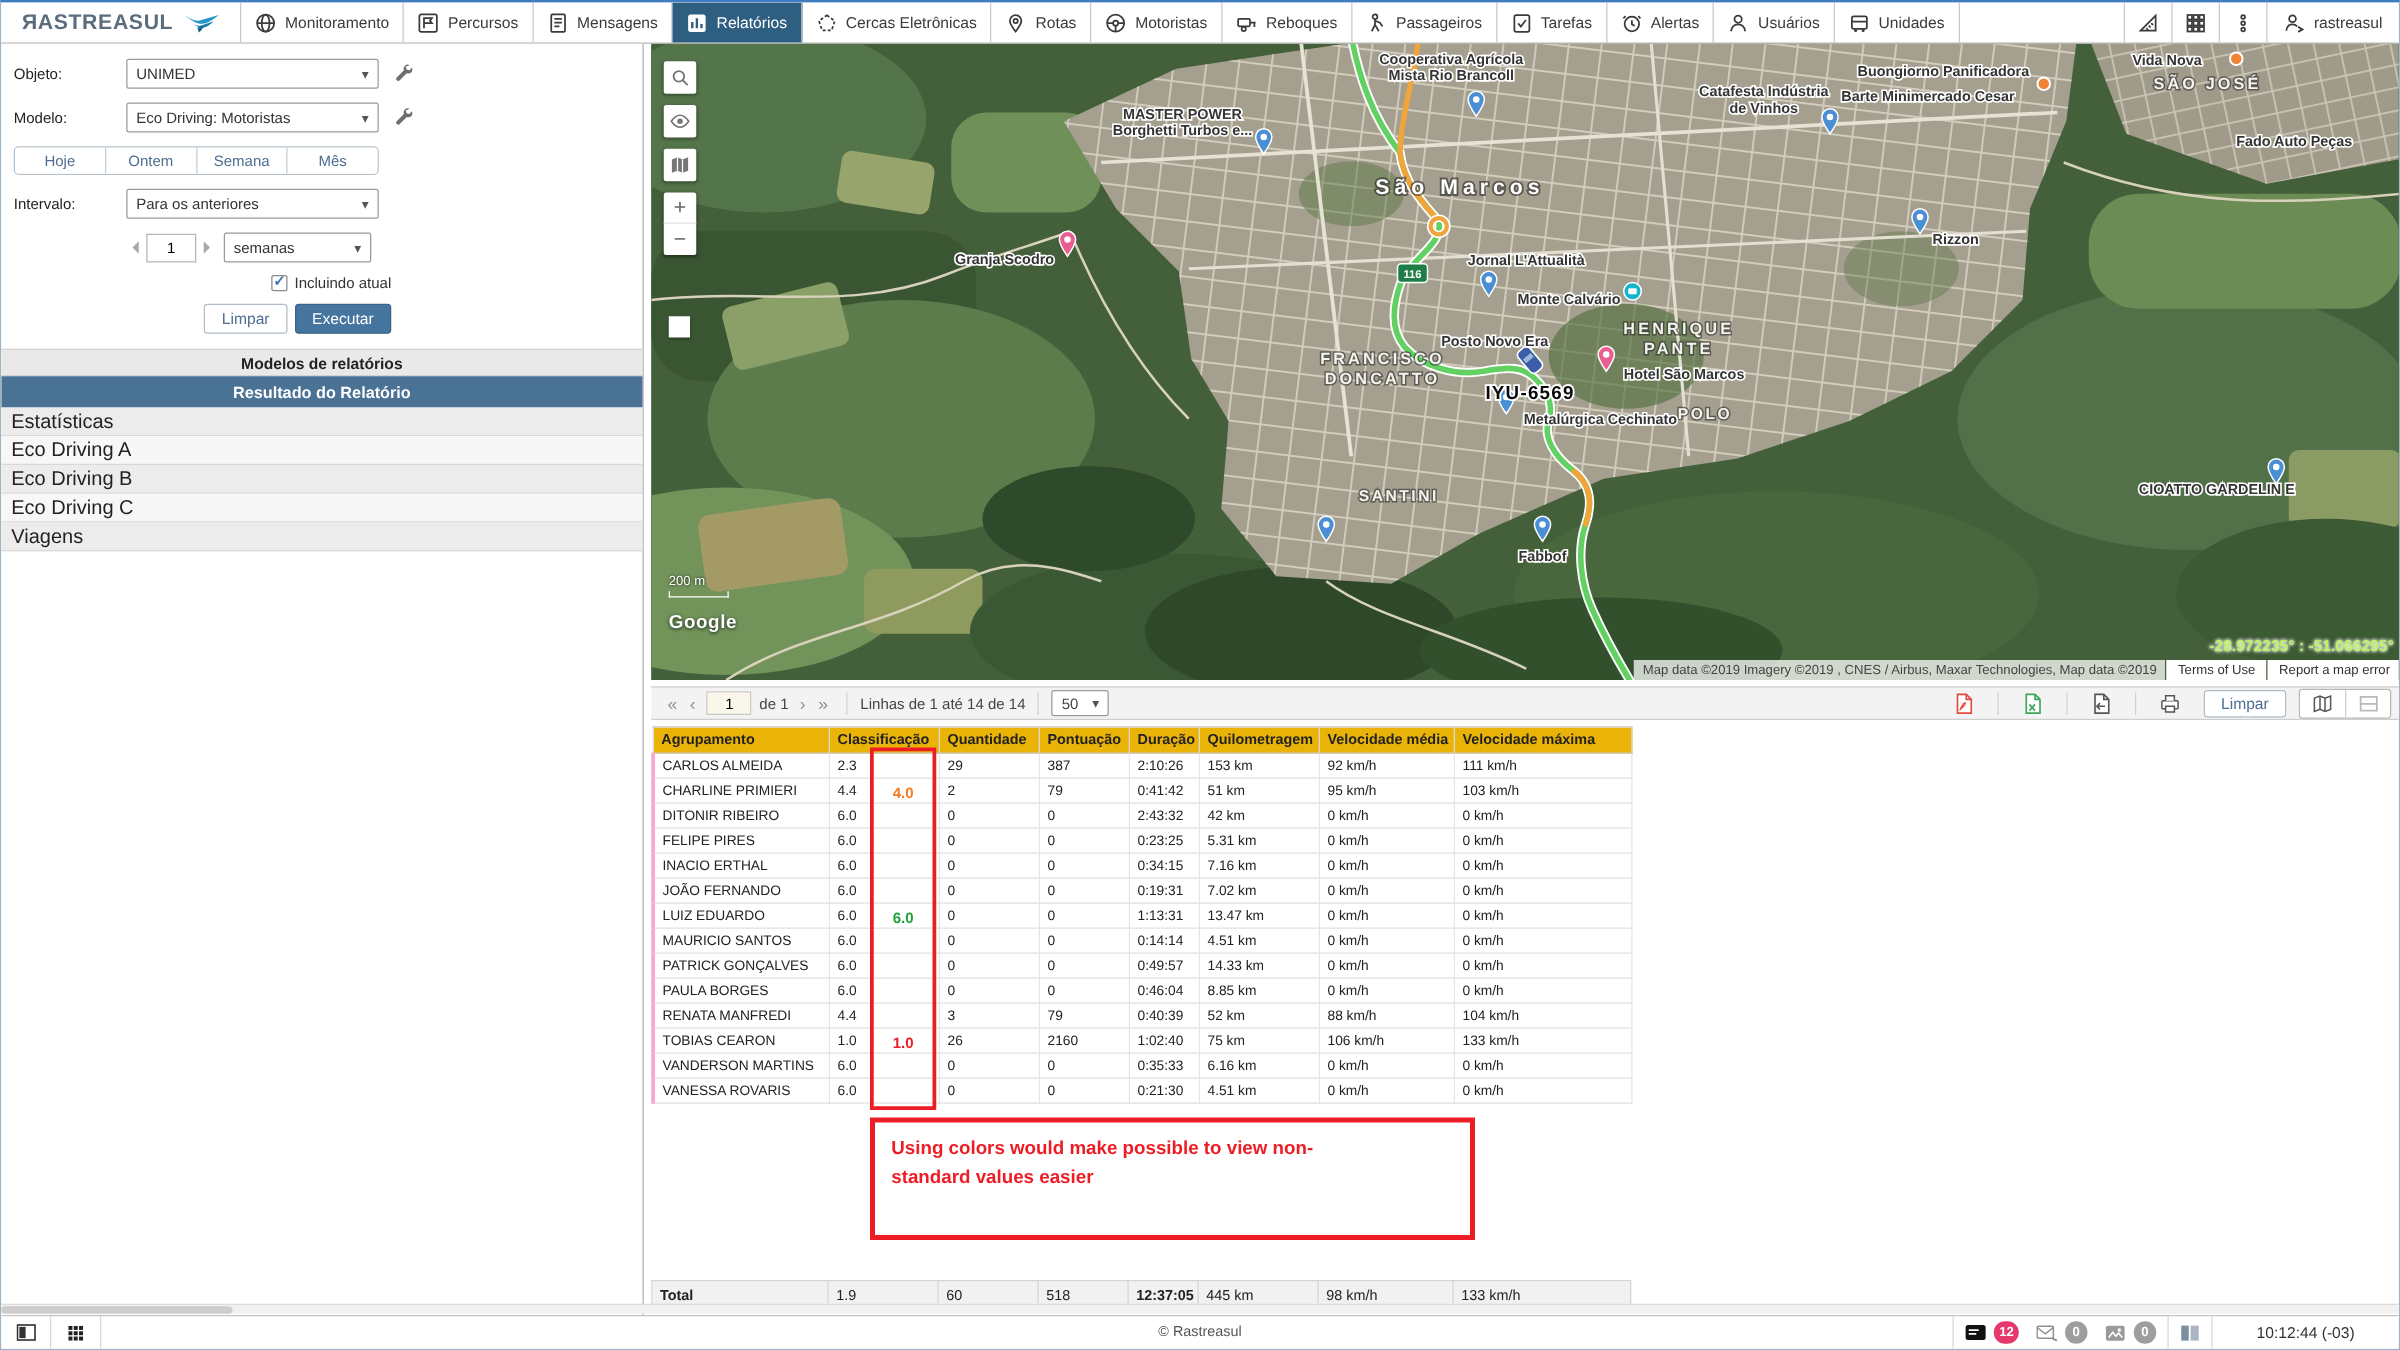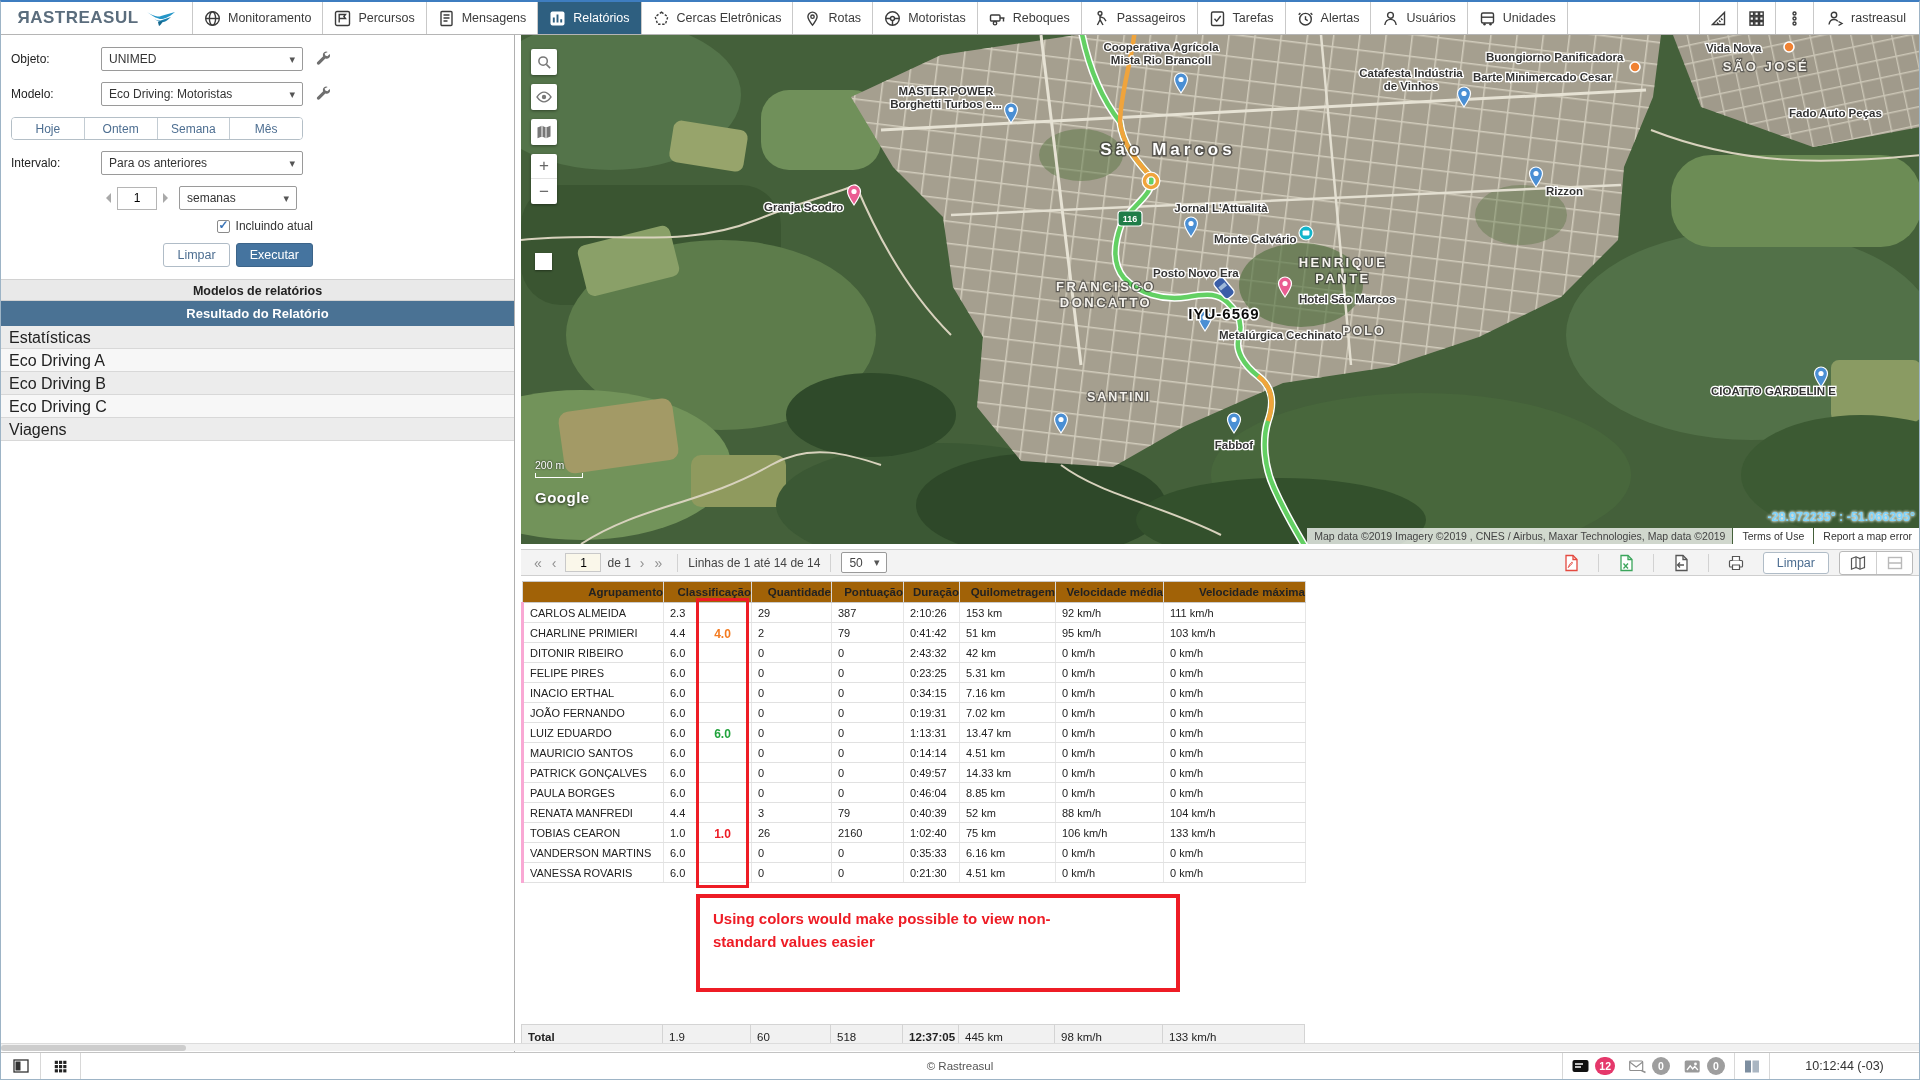--- a/index.html
+++ b/index.html
@@ -74,21 +74,21 @@
   .zoomgroup { width:26px; background:#fff; border-radius:2px; box-shadow:0 1px 3px rgba(0,0,0,.4); }
   .zbtn { width:26px; height:25px; display:flex; align-items:center; justify-content:center;
           font-size:17px; color:#666; cursor:pointer; }
   .zbtn:first-child { border-bottom:1px solid #e3e3e3; }
   .map-minisq { position:absolute; left:14px; top:218px; width:17px; height:17px; background:#fff;
                 box-shadow:0 1px 2px rgba(0,0,0,.4); cursor:pointer; }
   .map-scale { position:absolute; left:14px; bottom:66px; color:#fff; font-size:10.5px; text-shadow:0 0 2px #000; }
   .map-scale .bar { margin-top:2px; width:48px; height:5px; border:1px solid #fff; border-top:none; }
   .map-google { position:absolute; left:14px; bottom:38px; color:#fff; font-weight:bold; font-size:15px;
                 letter-spacing:.5px; text-shadow:0 1px 3px rgba(0,0,0,.8); }
-  .map-coords { position:absolute; right:6px; bottom:20px; font-size:12.5px; font-weight:bold; color:#7dd3fc;
+  .map-coords { position:absolute; right:6px; bottom:20px; font-size:12.5px; font-weight:bold; color:#bef264;
                 text-shadow:0 0 3px #fff, 0 0 3px #fff; }
   .attr-bar { position:absolute; right:0; bottom:0; display:flex; align-items:stretch; font-size:10.5px; color:#444; }
   .attr-seg { background:rgba(255,255,255,.75); padding:2px 7px; }
   .attr-link { background:#fff; padding:2px 9px; margin-left:1px; color:#333; cursor:pointer; }
 
   
   .gridbar { position:absolute; left:0; top:514px; width:1400px; height:27px; background:#f3f3f3;
              border-top:1px solid #cfcfcf; border-bottom:1px solid #cfcfcf; display:flex; align-items:center;
              padding:0 8px; font-size:12px; color:#444; }
   .pg-btn { color:#8f8f8f; font-size:14px; padding:0 5px; cursor:pointer; }
@@ -102,21 +102,21 @@
   .gb-right { margin-left:auto; display:flex; align-items:center; }
   .gb-ic { width:34px; height:22px; display:flex; align-items:center; justify-content:center; cursor:pointer; }
   .gb-ic svg { width:18px; height:18px; }
   .toggle-group { display:flex; border:1px solid #b9b9b9; border-radius:3px; overflow:hidden; margin-left:10px; background:#fff; }
   .tg-btn { width:36px; height:22px; display:flex; align-items:center; justify-content:center; cursor:pointer; }
   .tg-btn + .tg-btn { border-left:1px solid #cfcfcf; }
 
   
   .rtable { position:absolute; left:0; top:546px; width:783px; border-collapse:collapse; table-layout:fixed;
             font-size:11px; color:#222; }
-  .rtable th { height:21px; font-size:11.5px; font-weight:bold; text-align:right; padding-left:6px; background:#a16207;
+  .rtable th { height:21px; font-size:11.5px; font-weight:bold; text-align:left; padding-left:6px; background:#eab308;
                border-top:1px solid #c9c9c9; border-bottom:1px solid #c9c9c9; border-right:1px solid #d9d9d9; }
   .rtable th:first-child { border-left:1px solid #d9d9d9; }
   .rtable td { height:20px; padding-left:6px; border-bottom:1px solid #e1e1e1; border-right:1px solid #e6e6e6; background:#fff; }
   .rtable td:first-child { border-left:3px solid #f9a8d4; }
 
   
   .red-colbox { position:absolute; left:175px; top:563px; width:53px; height:290px; border:3px solid #ee1c25; z-index:5; }
   .hv { position:absolute; left:0; width:100%; text-align:center; font-weight:bold; font-size:12px; }
   .hv1 { top:26px; } .hv2 { top:126px; } .hv3 { top:226px; }
   .note-box { position:absolute; left:175px; top:859px; width:484px; height:98px; border:4px solid #ee1c25;

